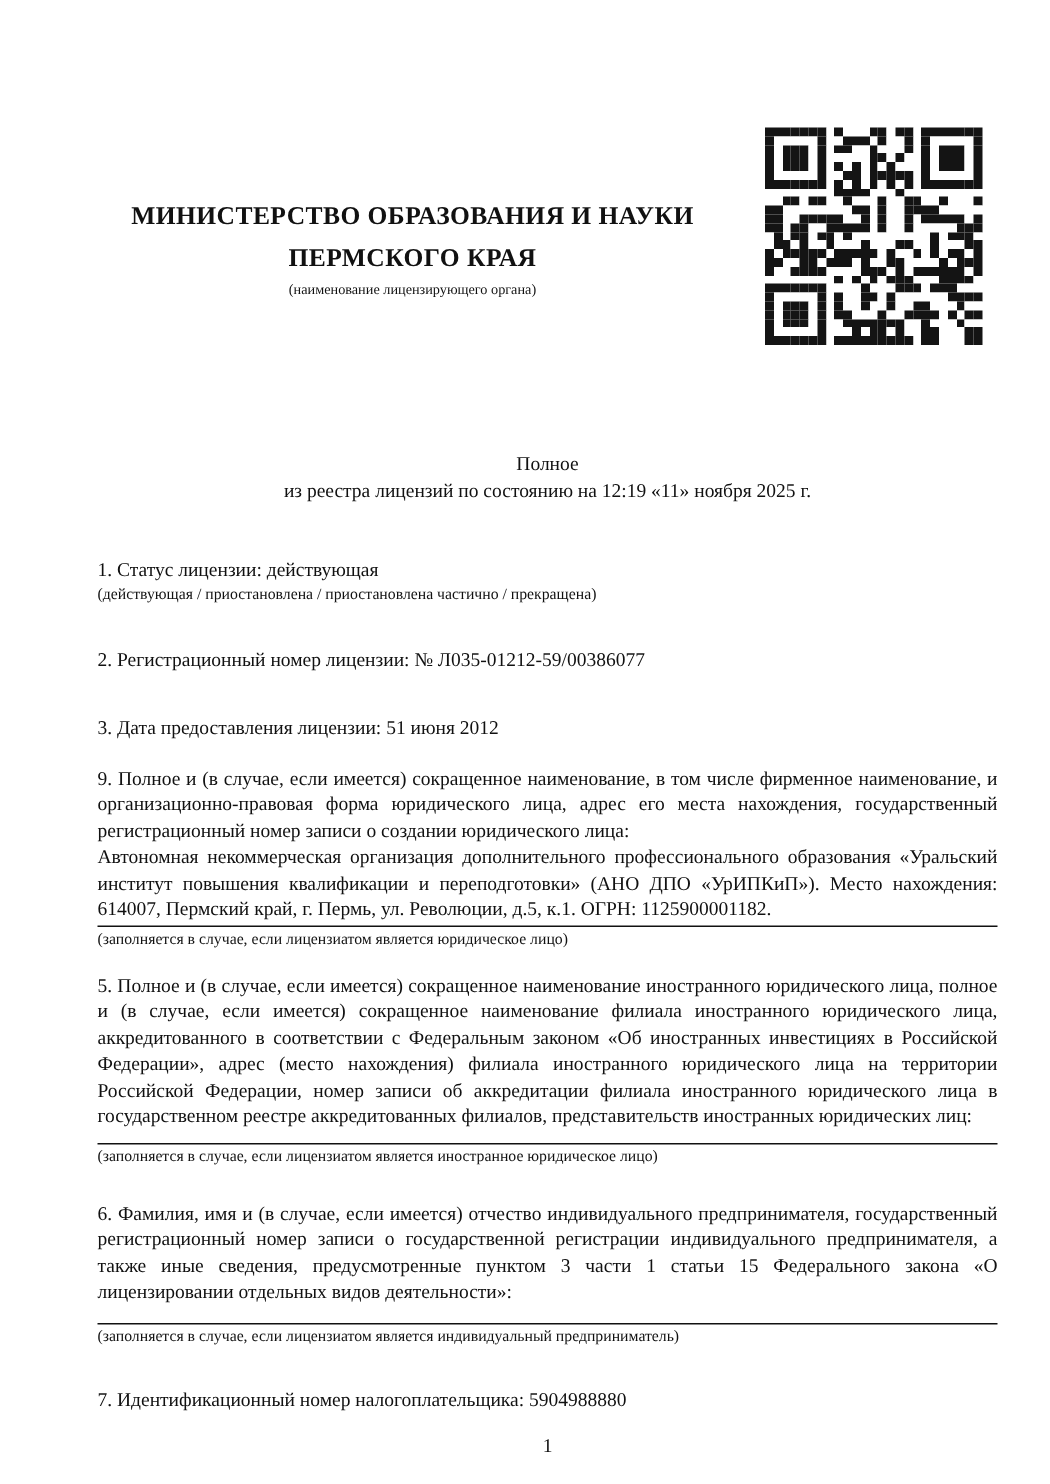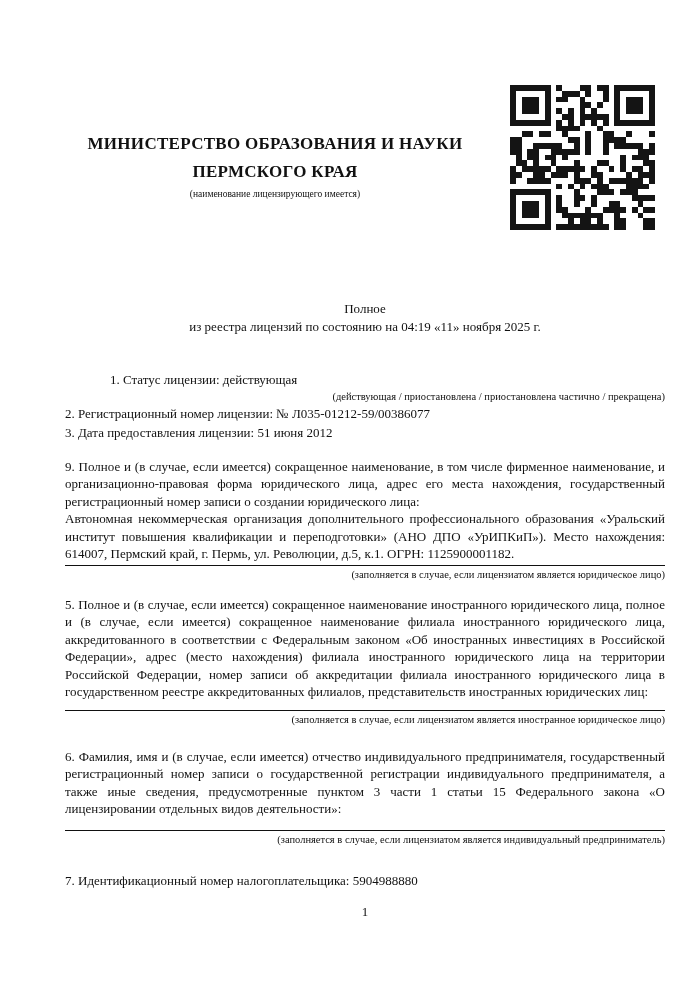--- a/index.html
+++ b/index.html
@@ -39,30 +39,30 @@
   }
 
   .doc-title {
     margin:100px 35px 0 65px;
     text-align:center;
   }
 
   .content { margin:0 35px 0 65px; }
 
   .item { margin-top:16px; }
-  .item-1 { margin-top:36px;margin-left:45px; }
-  .item-2, .item-3 { margin-top:2px; }
+  .item-1 { margin-top:36px; }
+  .item-2, .item-3 { margin-top:28px; }
   .item-5 { margin-top:15px; }
   .item-6 { margin-top:22px; }
   .item-7 { margin-top:26px; }
 
   .just { text-align:justify; }
 
   .hint {
-    text-align:right;
+    text-align:left;
     font-size:10.5px; line-height:13px;
   }
   .hint-inline { margin-top:1px; }
 
   .rule {
     border:none;
     border-top:1.6px solid #111111;
     height:0; margin:2px 0 2px 0;
   }
   .rule-gap9  { margin-top:9px; }
@@ -702,26 +702,26 @@
       <i class=""></i>
       <i class=""></i>
       <i class=""></i>
       <i class="d"></i>
       <i class="d"></i>
     </div>
 
   <div class="header">
     <div class="org-line">МИНИСТЕРСТВО ОБРАЗОВАНИЯ И НАУКИ</div>
     <div class="org-line org-line2">ПЕРМСКОГО КРАЯ</div>
-    <div class="org-caption">(наименование лицензирующего имеется)</div>
+    <div class="org-caption">(наименование лицензирующего органа)</div>
   </div>
 
   <div class="doc-title">
     <div>Полное</div>
-    <div>из реестра лицензий по состоянию на 04:19 «11» ноября 2025 г.</div>
+    <div>из реестра лицензий по состоянию на 12:19 «11» ноября 2025 г.</div>
   </div>
 
   <div class="content">
 
     <div class="item item-1">
       <div>1. Статус лицензии: действующая</div>
       <div class="hint hint-inline">(действующая / приостановлена / приостановлена частично / прекращена)</div>
     </div>
 
     <div class="item item-2">

